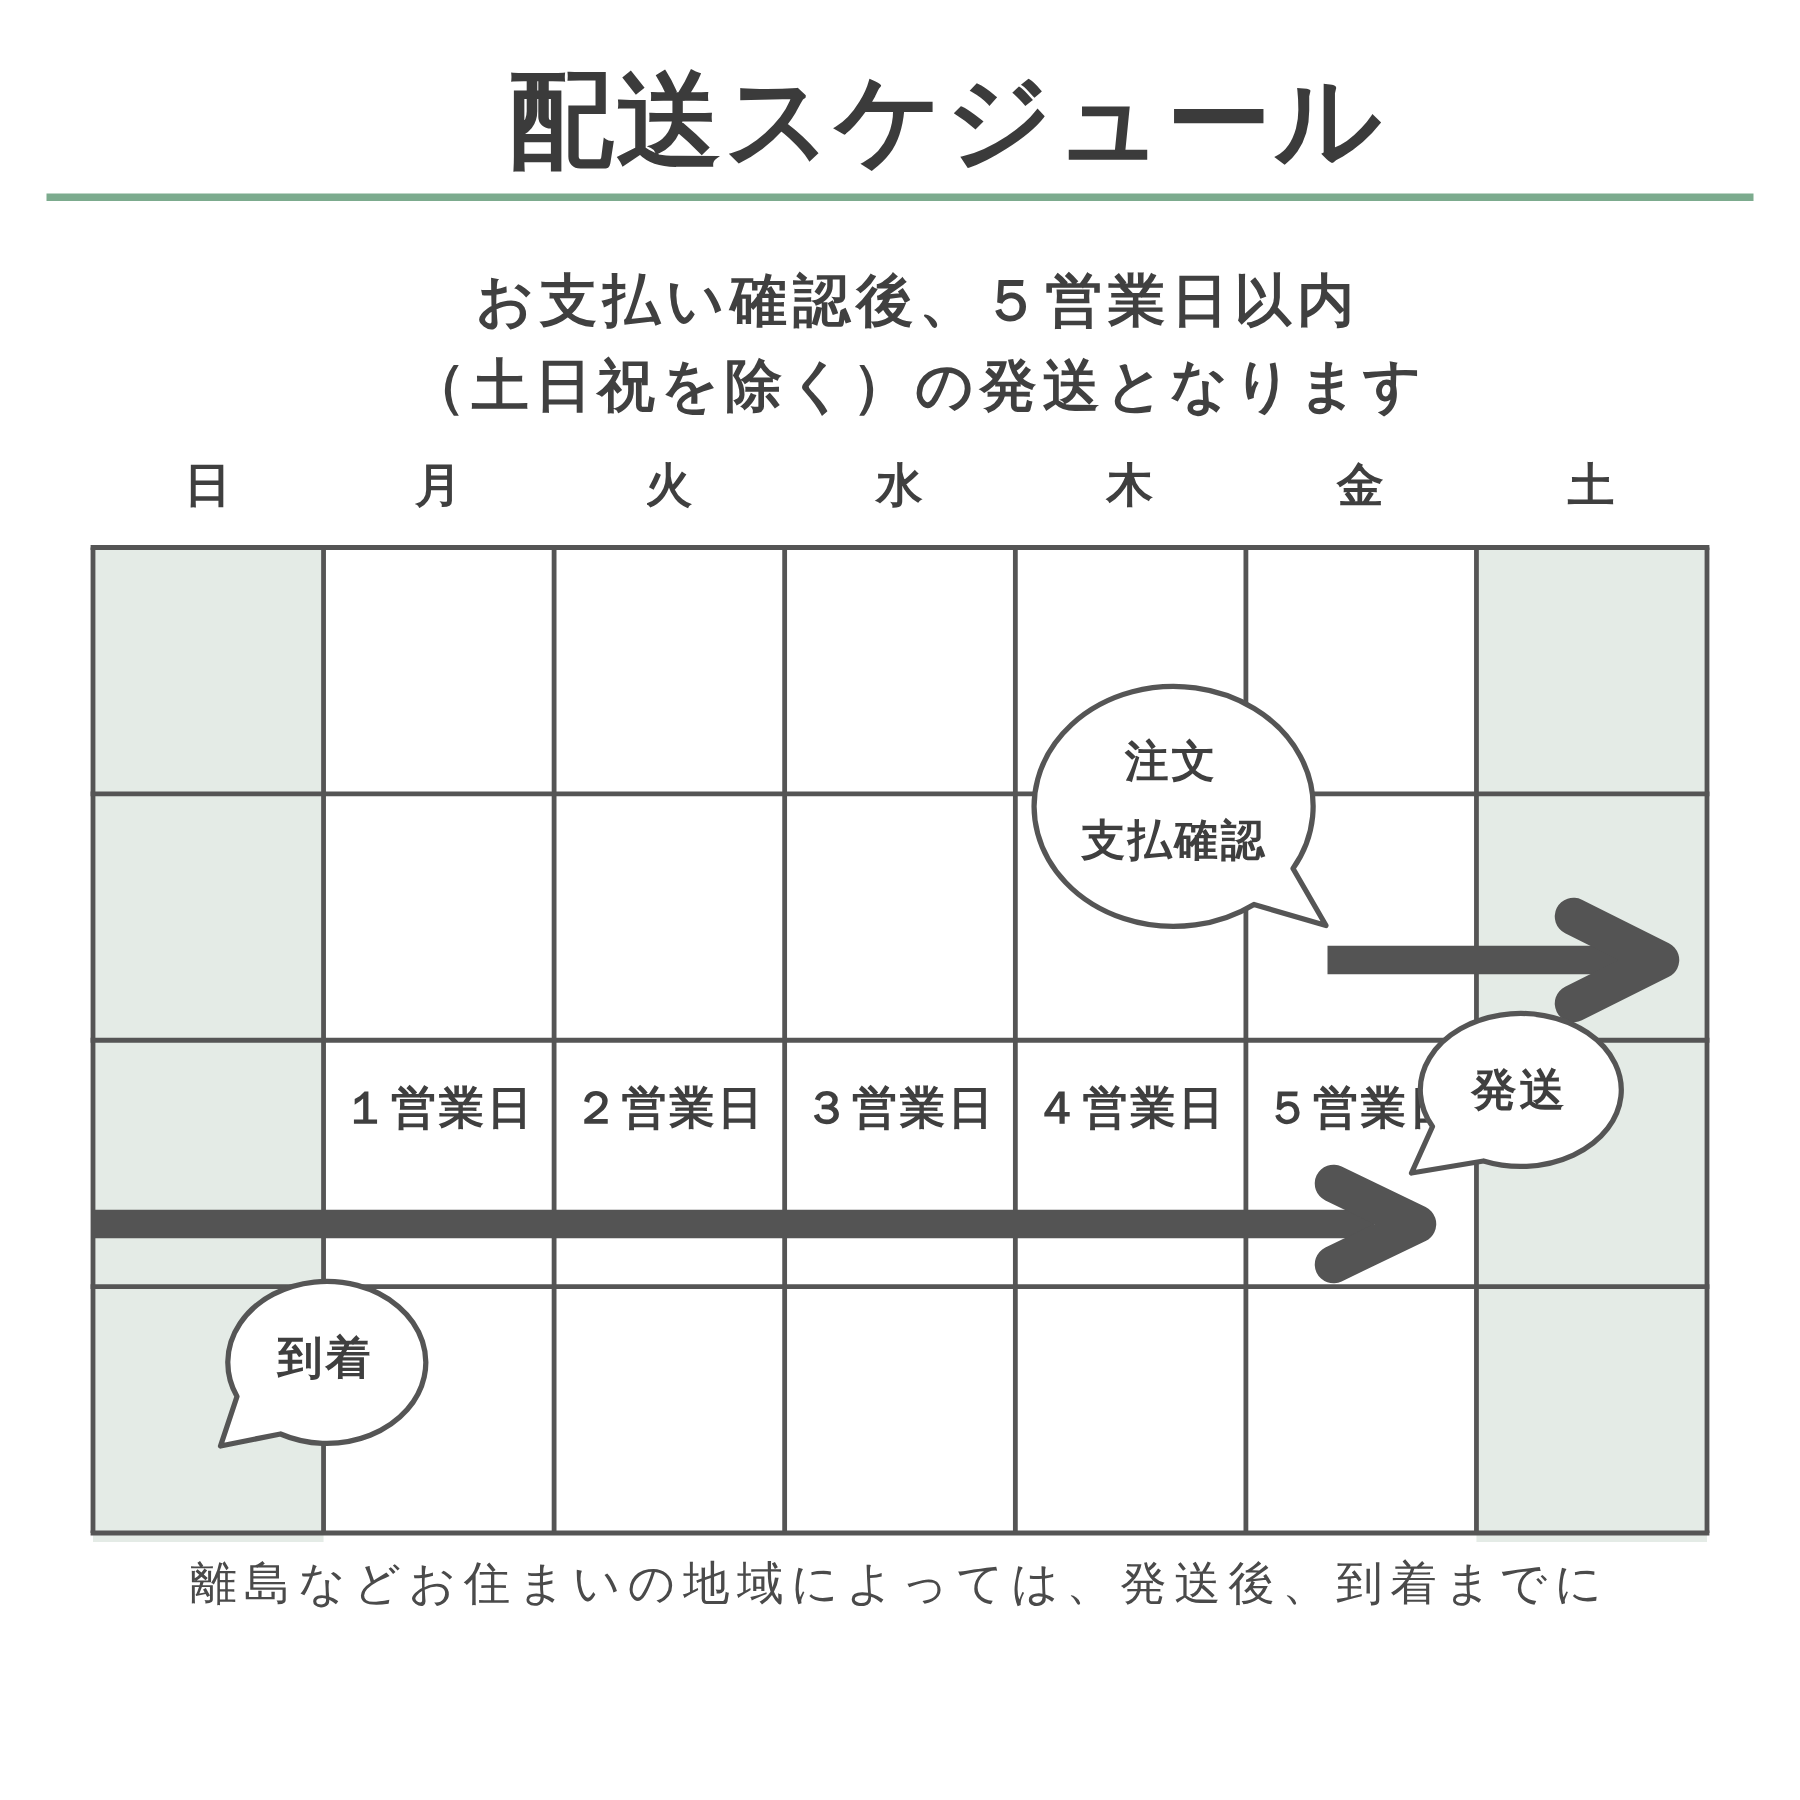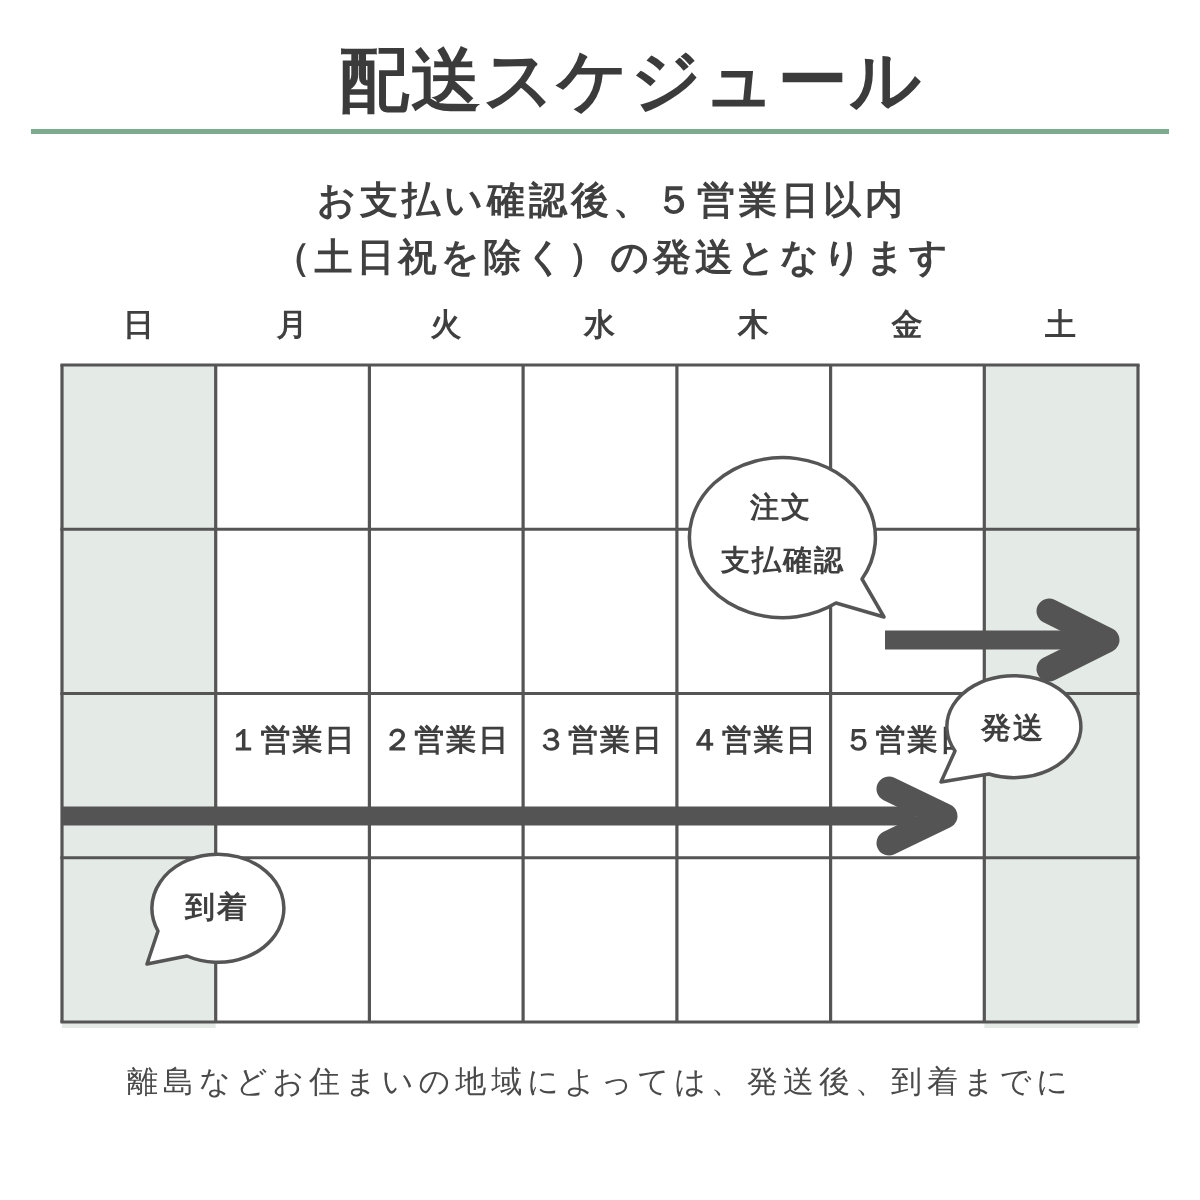--- a/index.html
+++ b/index.html
@@ -38,21 +38,21 @@
     text-align: center;
     font-size: 38px;
     font-weight: 600;
     line-height: 57px;
     letter-spacing: 4px;
     color: #404040;
   }
   .subtitle .line, .footer .line { display: block; }
   .footer {
     position: absolute;
-    top: 1058px; left: 0;
+    top: 1033px; left: 0;
     width: 100%;
     margin: 0;
     text-align: center;
     font-size: 31px;
     font-weight: 500;
     line-height: 46px;
     letter-spacing: 5px;
     color: #4a4a4a;
   }
   svg.diagram {

